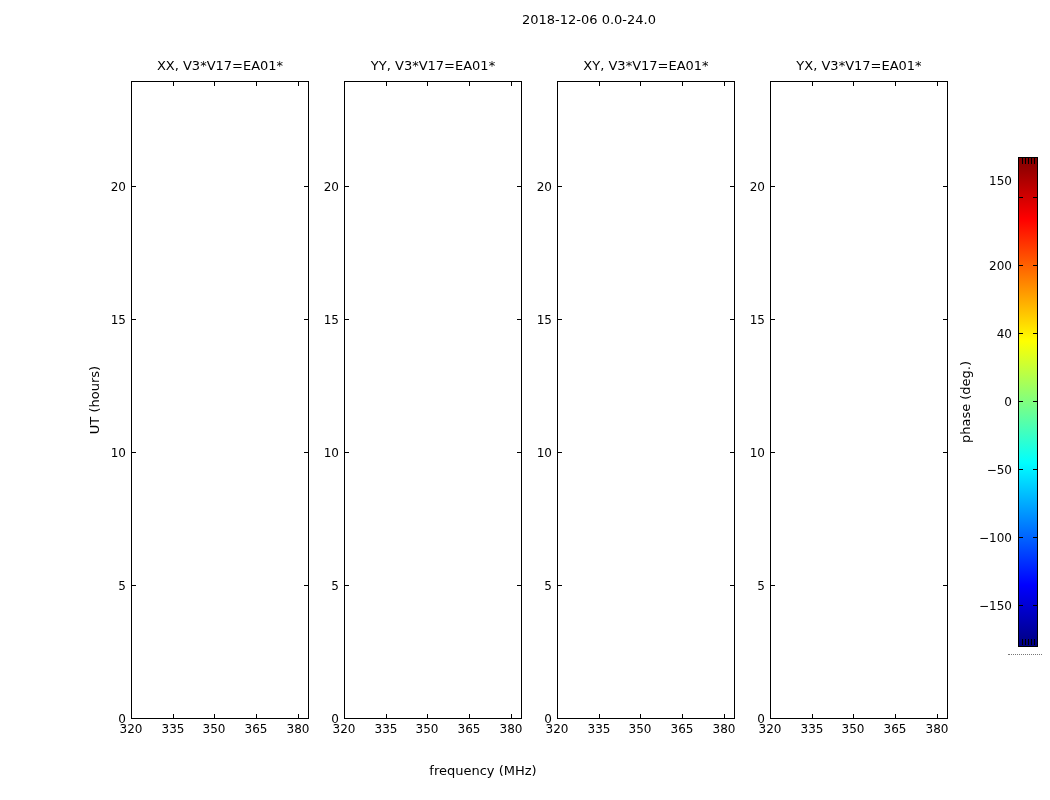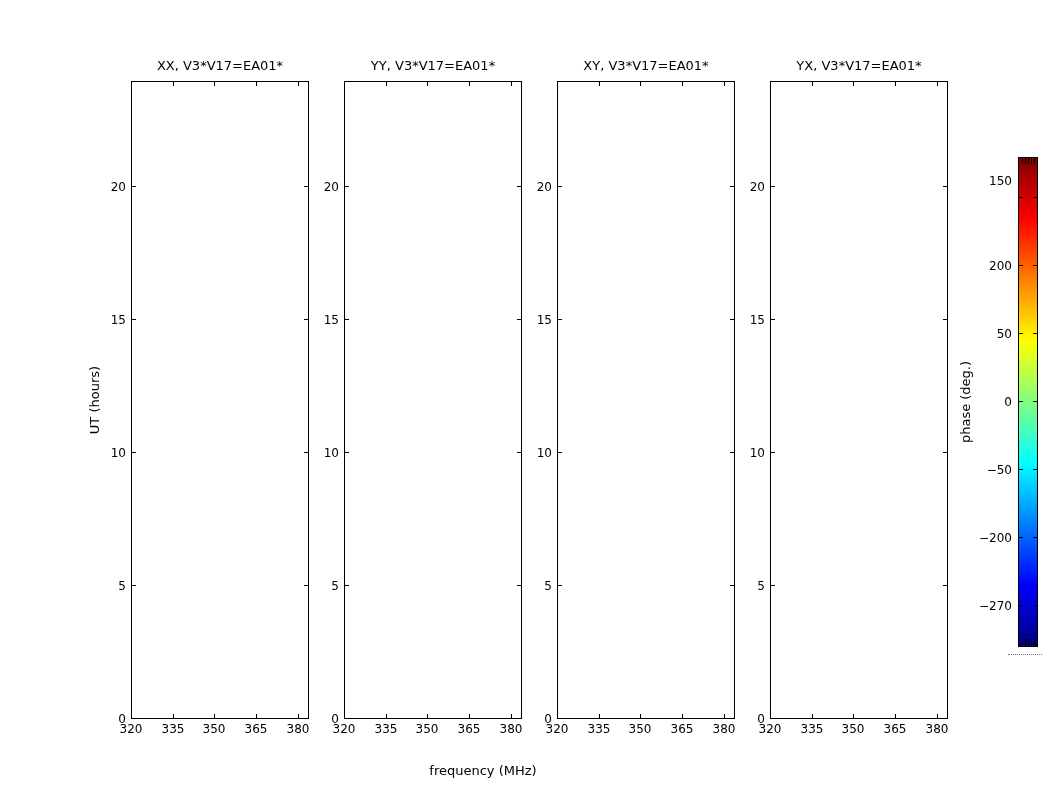--- a/index.html
+++ b/index.html
@@ -80,20 +80,21 @@
   .dotted-line {
     position: absolute;
     border-top: 1px dotted #777;
     height: 0;
   }
 </style>
 </head>
 <body>
 
 <div id="figure">
+  <div class="fig-title" style="left:439px; top:12px; width:300px;">2018-12-06 0.0-24.0</div>
 
   <div class="axis-label rot" style="left:35px; top:393px; width:120px; height:14px; line-height:14px;">UT (hours)</div>
 
   <div class="axis-label" style="left:383px; top:743px; width:200px;margin-top:20px;">frequency (MHz)</div>
 
   <div class="axis-label rot" style="left:906px; top:395px; width:120px; height:14px; line-height:14px;">phase (deg.)</div>
 
   <div class="dotted-line" style="left:1008px; top:654px; width:34px;"></div>
 <div class="subplot-title" style="left: 131px; top: 58px; width: 178px;">XX, V3*V17=EA01*</div>
     <div class="plot-box" style="left: 131px; top: 81px; width: 176px; height: 636px;"></div>
@@ -209,33 +210,33 @@
     <div class="ylab" style="left: 731px; top: 180px;">20</div>
     <div class="cbar" style="left: 1018px; top: 157px; width: 18px; height: 488px; background: linear-gradient(to top, rgb(0, 0, 128) 0%, rgb(0, 0, 255) 12.5%, rgb(0, 255, 255) 37.5%, rgb(128, 255, 128) 50%, rgb(255, 255, 0) 62.5%, rgb(255, 0, 0) 87.5%, rgb(128, 0, 0) 100%);"></div>
     <div class="tick h" style="left: 1019px; top: 197px; width: 4px;"></div>
     <div class="tick h" style="left: 1033px; top: 197px; width: 4px;"></div>
     <div class="cblab" style="left: 956px; top: 174px;">150</div>
     <div class="tick h" style="left: 1019px; top: 265px; width: 4px;"></div>
     <div class="tick h" style="left: 1033px; top: 265px; width: 4px;"></div>
     <div class="cblab" style="left: 956px; top: 259px;">200</div>
     <div class="tick h" style="left: 1019px; top: 333px; width: 4px;"></div>
     <div class="tick h" style="left: 1033px; top: 333px; width: 4px;"></div>
-    <div class="cblab" style="left: 956px; top: 327px;">50</div>
+    <div class="cblab" style="left: 956px; top: 327px;">40</div>
     <div class="tick h" style="left: 1019px; top: 401px; width: 4px;"></div>
     <div class="tick h" style="left: 1033px; top: 401px; width: 4px;"></div>
     <div class="cblab" style="left: 956px; top: 395px;">0</div>
     <div class="tick h" style="left: 1019px; top: 469px; width: 4px;"></div>
     <div class="tick h" style="left: 1033px; top: 469px; width: 4px;"></div>
     <div class="cblab" style="left: 956px; top: 463px;">−50</div>
     <div class="tick h" style="left: 1019px; top: 537px; width: 4px;"></div>
     <div class="tick h" style="left: 1033px; top: 537px; width: 4px;"></div>
-    <div class="cblab" style="left: 956px; top: 531px;">−200</div>
+    <div class="cblab" style="left: 956px; top: 531px;">−100</div>
     <div class="tick h" style="left: 1019px; top: 605px; width: 4px;"></div>
     <div class="tick h" style="left: 1033px; top: 605px; width: 4px;"></div>
-    <div class="cblab" style="left: 956px; top: 599px;">−270</div>
+    <div class="cblab" style="left: 956px; top: 599px;">−150</div>
     <div class="tick v" style="left: 1022px; top: 158px; height: 6px;"></div>
     <div class="tick v" style="left: 1022px; top: 639px; height: 6px;"></div>
     <div class="tick v" style="left: 1025px; top: 158px; height: 6px;"></div>
     <div class="tick v" style="left: 1025px; top: 639px; height: 6px;"></div>
     <div class="tick v" style="left: 1028px; top: 158px; height: 6px;"></div>
     <div class="tick v" style="left: 1028px; top: 639px; height: 6px;"></div>
     <div class="tick v" style="left: 1031px; top: 158px; height: 6px;"></div>
     <div class="tick v" style="left: 1031px; top: 639px; height: 6px;"></div>
     <div class="tick v" style="left: 1034px; top: 158px; height: 6px;"></div>
     <div class="tick v" style="left: 1034px; top: 639px; height: 6px;"></div>

